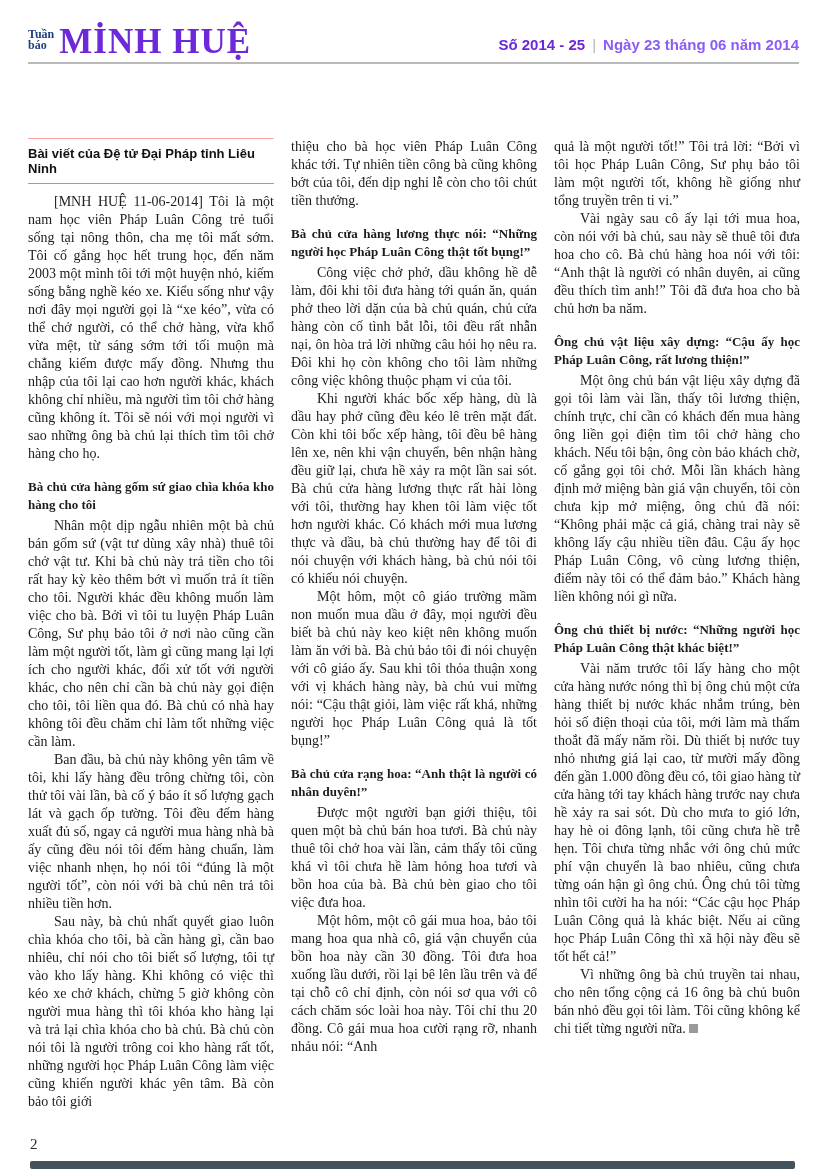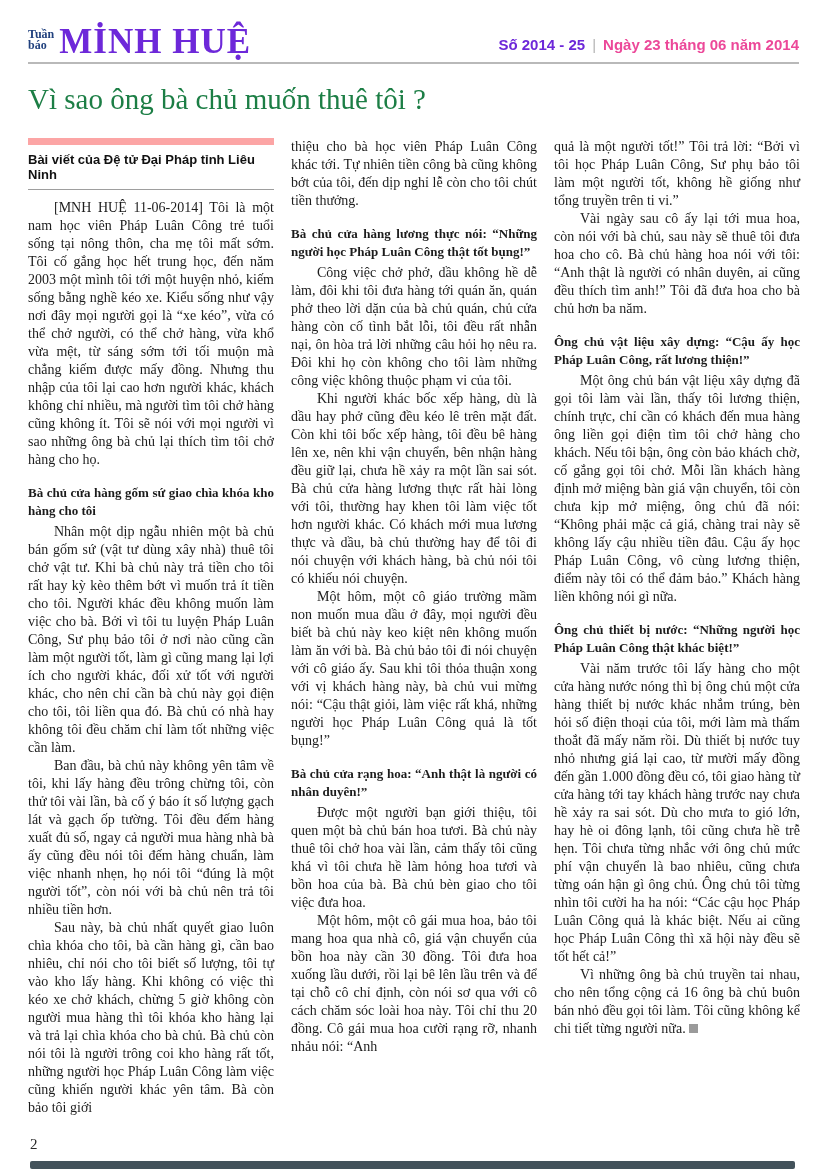--- a/index.html
+++ b/index.html
@@ -41,21 +41,21 @@
     height:2px;background:#b9b9b9;
   }
   
   .title{
     position:absolute;left:28px;top:82px;right:28px;
     font-family:"Liberation Serif", serif;
     font-size:29px;line-height:34px;font-weight:normal;
     color:#1c7e45;margin:0;
   }
   .byline-block{
-    border-top:7px solid #fca5a5;
+    border-top:1px solid #fca5a5;
     border-bottom:1px solid #9e9e9e;
     padding:7px 0 7px 0;
     margin-bottom:9px;
   }
   .byline{
     font-family:"Liberation Sans", sans-serif;
     font-weight:bold;font-size:13px;line-height:15px;color:#111;
   }
   
   .columns{
@@ -96,26 +96,25 @@
 
   <div class="masthead">
     <div class="brand">
       <div class="brand-small" style="color: rgb(33, 65, 126);">
         <div>Tuần</div>
         <div>báo</div>
       </div>
       <div class="brand-big" style="color: #6d28d9;">MİNH HUỆ</div>
     </div>
     <div class="issue-line">
-      <span class="issue-no" style="color: #6d28d9;">Số 2014 - 25</span><span class="issue-sep">|</span><span class="issue-date" style="color: #ec4899;">Ngày 23 tháng 06 năm 2014</span>
+      <span class="issue-no" style="color: #6d28d9;">Số 2014 - 25</span><span class="issue-sep">|</span><span class="issue-date" style="color: #8b5cf6;">Ngày 23 tháng 06 năm 2014</span>
     </div>
   </div>
   <div class="head-rule"></div>
 
-  <h1 class="title" style="color: rgb(28, 126, 69);">Vì sao ông bà chủ muốn thuê tôi ?</h1>
 
   <div class="columns">
     <div class="col">
       <div class="byline-block">
         <div class="byline">Bài viết của Đệ tử Đại Pháp tỉnh Liêu Ninh</div>
       </div>
     <div class="p">[MNH HUỆ 11-06-2014] Tôi là một nam học viên Pháp Luân Công trẻ tuổi sống tại nông thôn, cha mẹ tôi mất sớm. Tôi cố gắng học hết trung học, đến năm 2003 một mình tôi tới một huyện nhỏ, kiếm sống bằng nghề kéo xe. Kiểu sống như vậy nơi đây mọi người gọi là “xe kéo”, vừa có thể chở người, có thể chở hàng, vừa khổ vừa mệt, từ sáng sớm tới tối muộn mà chẳng kiếm được mấy đồng. Nhưng thu nhập của tôi lại cao hơn người khác, khách không chỉ nhiều, mà người tìm tôi chở hàng cũng không ít. Tôi sẽ nói với mọi người vì sao những ông bà chủ lại thích tìm tôi chở hàng cho họ.</div>
         <div class="h">Bà chủ cửa hàng gốm sứ giao chìa khóa kho hàng cho tôi</div>
         <div class="p">Nhân một dịp ngẫu nhiên một bà chủ bán gốm sứ (vật tư dùng xây nhà) thuê tôi chở vật tư. Khi bà chủ này trả tiền cho tôi rất hay kỳ kèo thêm bớt vì muốn trả ít tiền cho tôi. Người khác đều không muốn làm việc cho bà. Bởi vì tôi tu luyện Pháp Luân Công, Sư phụ bảo tôi ở nơi nào cũng cần làm một người tốt, làm gì cũng mang lại lợi ích cho người khác, đối xử tốt với người khác, cho nên chỉ cần bà chủ này gọi điện cho tôi, tôi liền qua đó. Bà chủ có nhà hay không tôi đều chăm chỉ làm tốt những việc cần làm.</div>
         <div class="p">Ban đầu, bà chủ này không yên tâm về tôi, khi lấy hàng đều trông chừng tôi, còn thử tôi vài lần, bà cố ý báo ít số lượng gạch lát và gạch ốp tường. Tôi đều đếm hàng xuất đủ số, ngay cả người mua hàng nhà bà ấy cũng đều nói tôi đếm hàng chuẩn, làm việc nhanh nhẹn, họ nói tôi “đúng là một người tốt”, còn nói với bà chủ nên trả tôi nhiều tiền hơn.</div>

